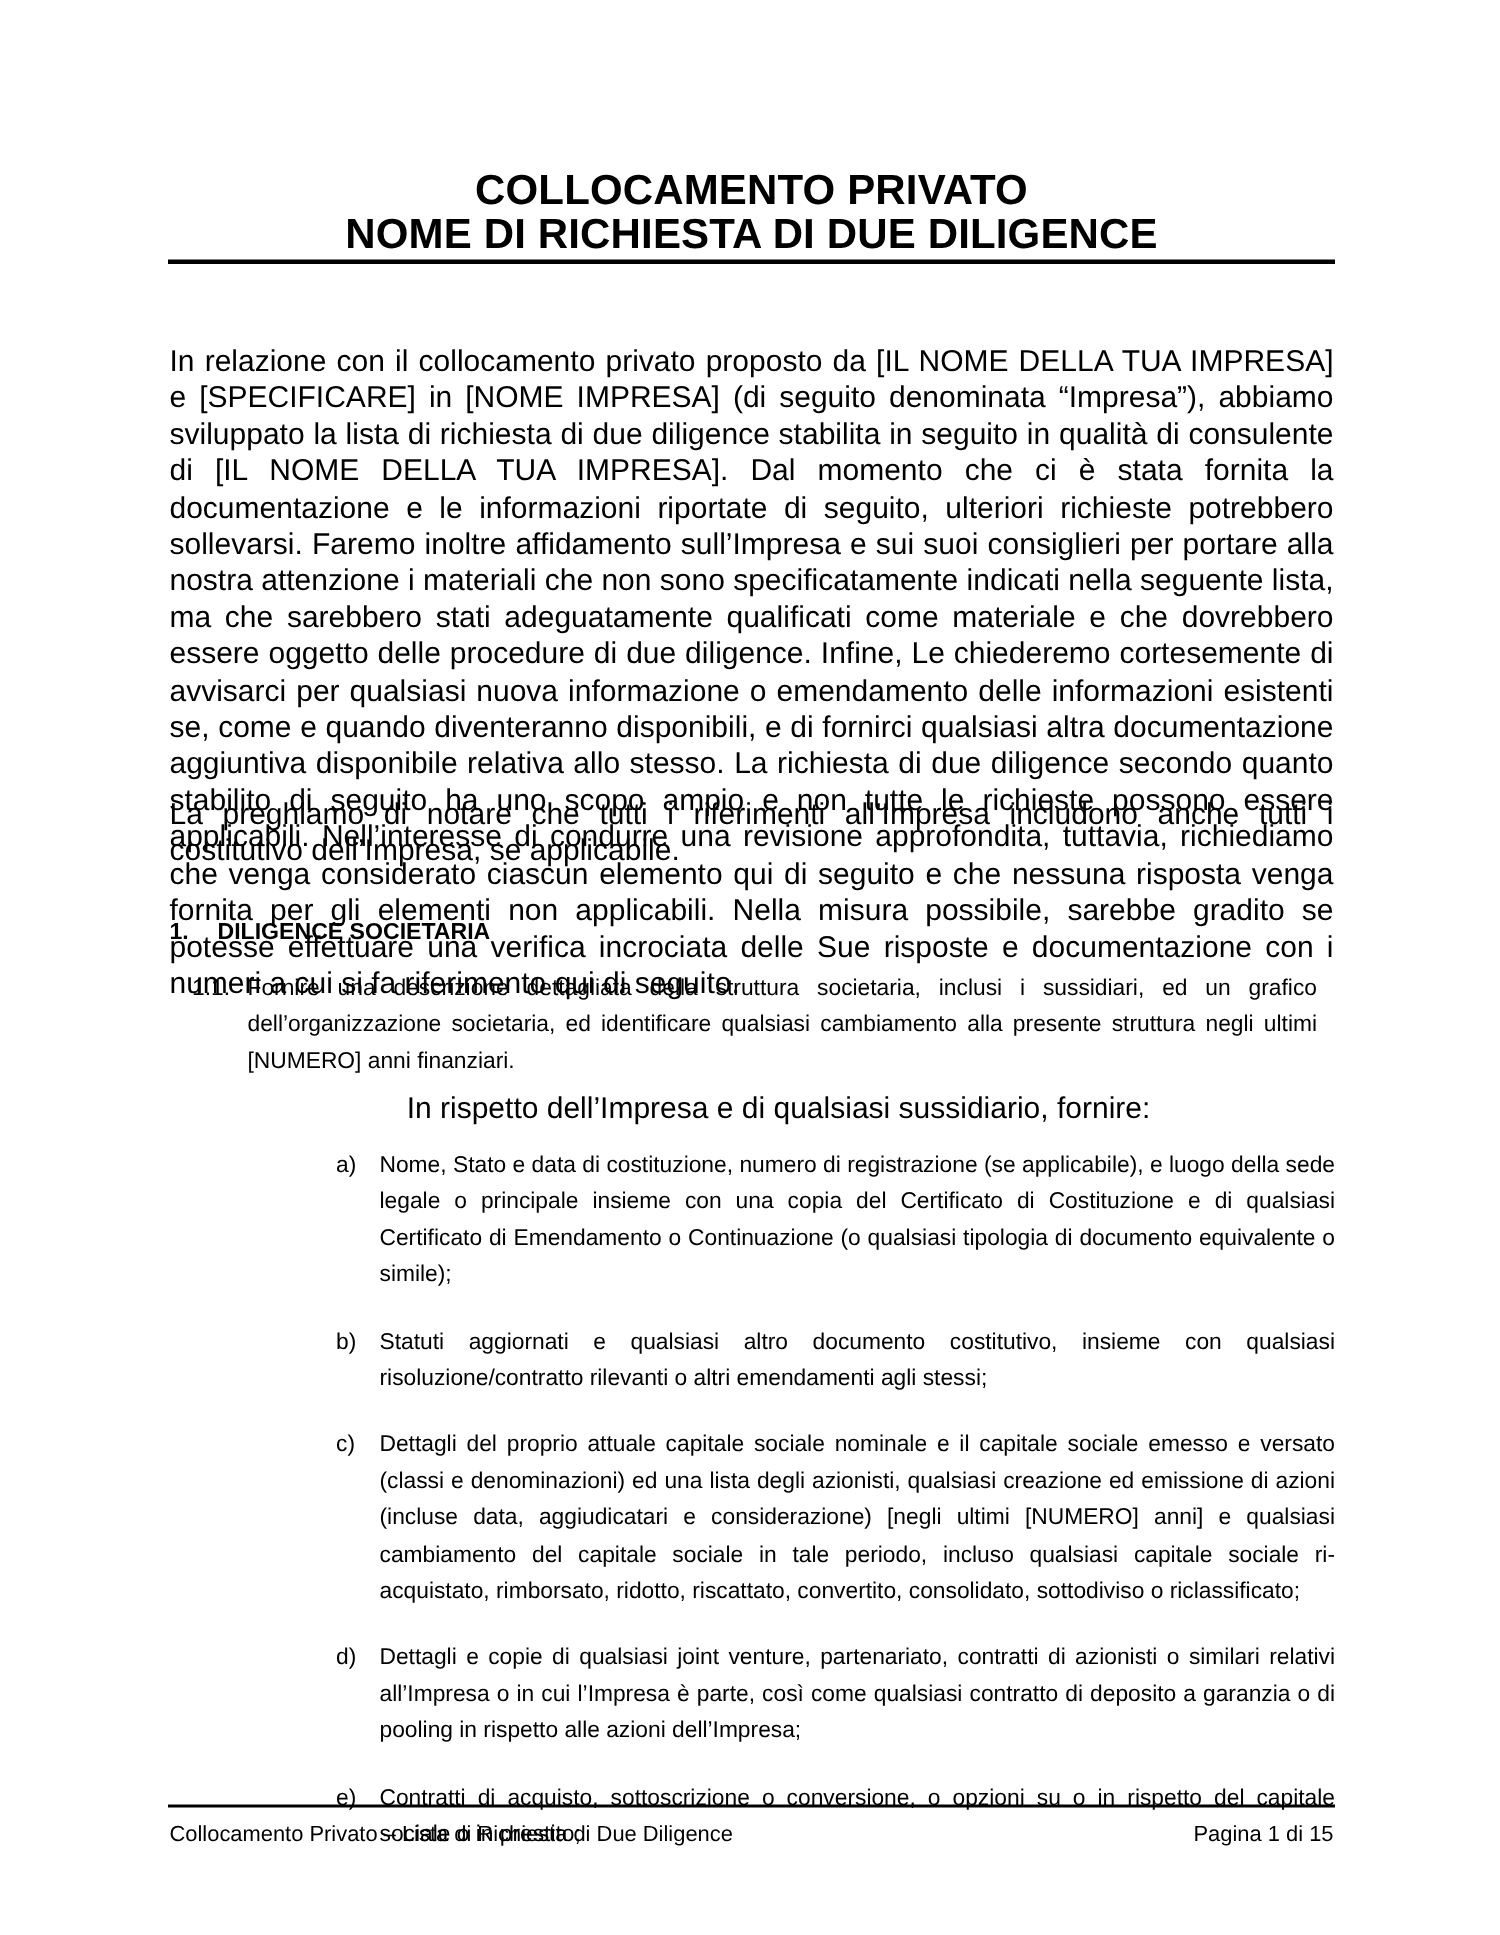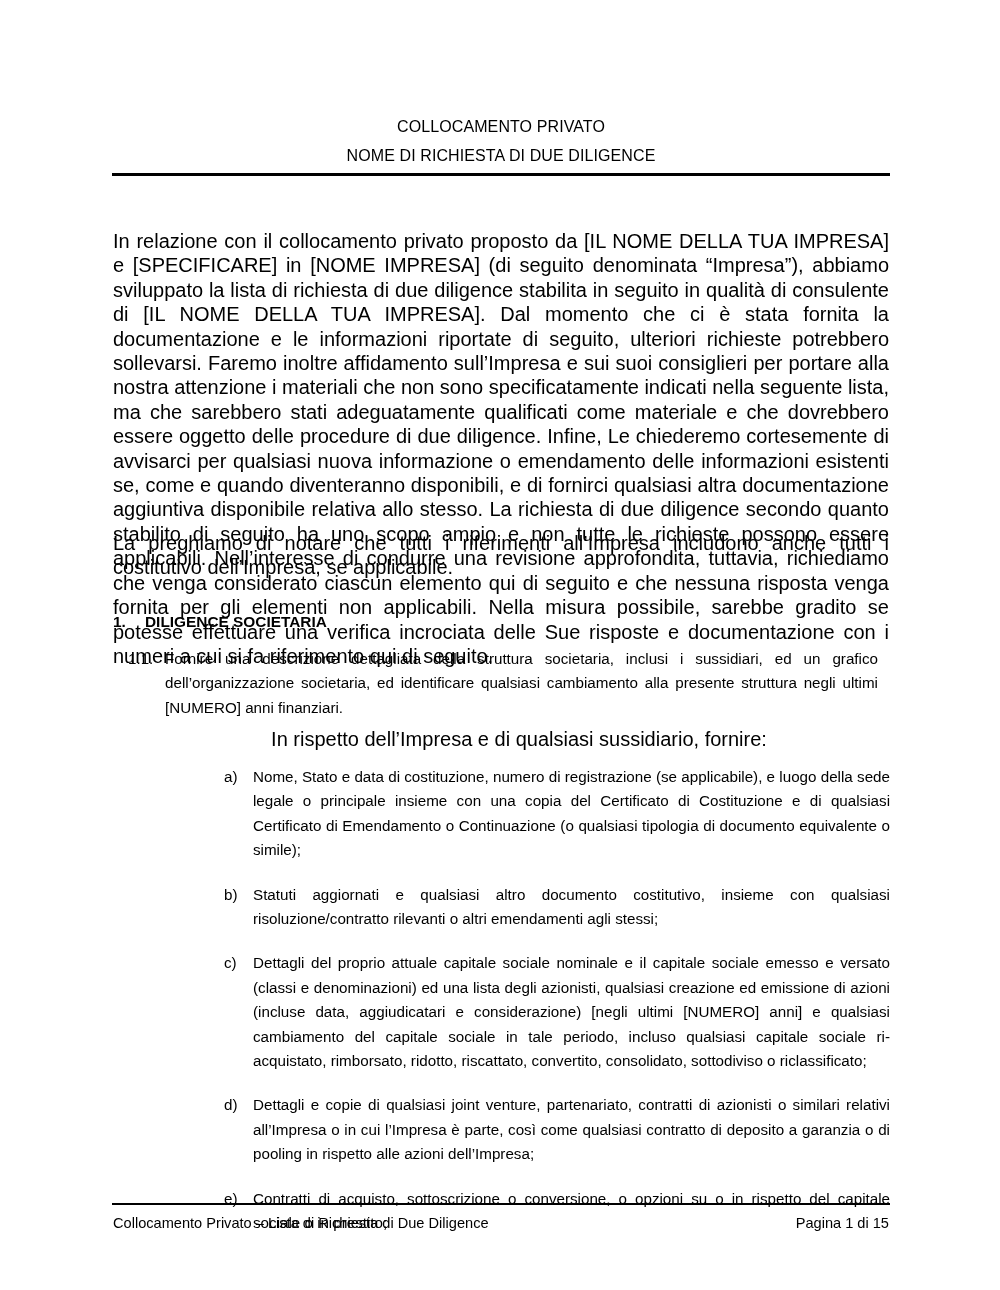--- a/index.html
+++ b/index.html
@@ -27,22 +27,22 @@
 
   
   .title-block {
     position: absolute;
     left: 112px;
     top: 112px;
     width: 778px;
     text-align: center;
   }
   .title-line {
-    font-size: 16px;
-    font-weight: normal;
+    font-size: 28px;
+    font-weight: bold;
     letter-spacing: 0.1px;
     line-height: 29px;
     white-space: nowrap;
   }
   .title-rule {
     position: absolute;
     left: 112px;
     top: 173px;
     width: 778px;
     height: 0;

